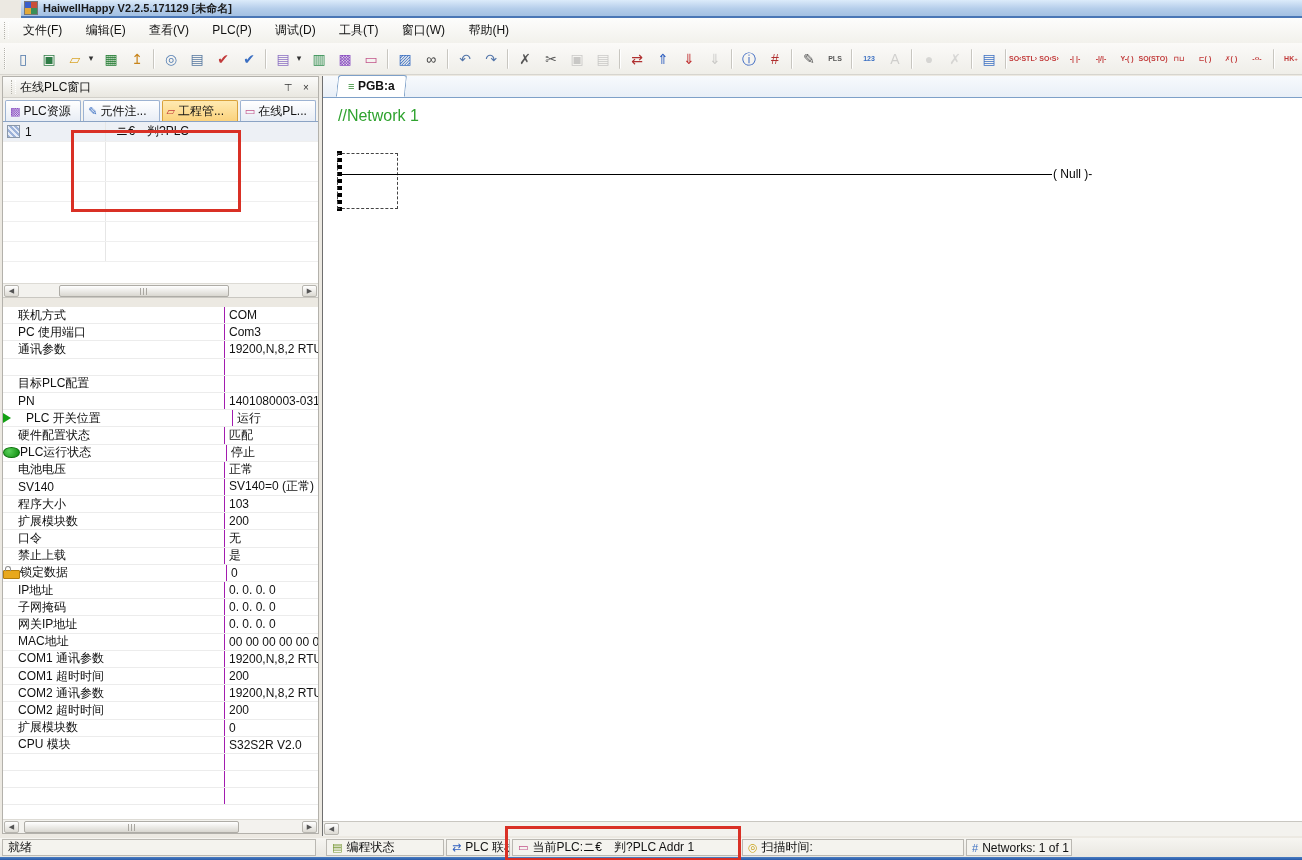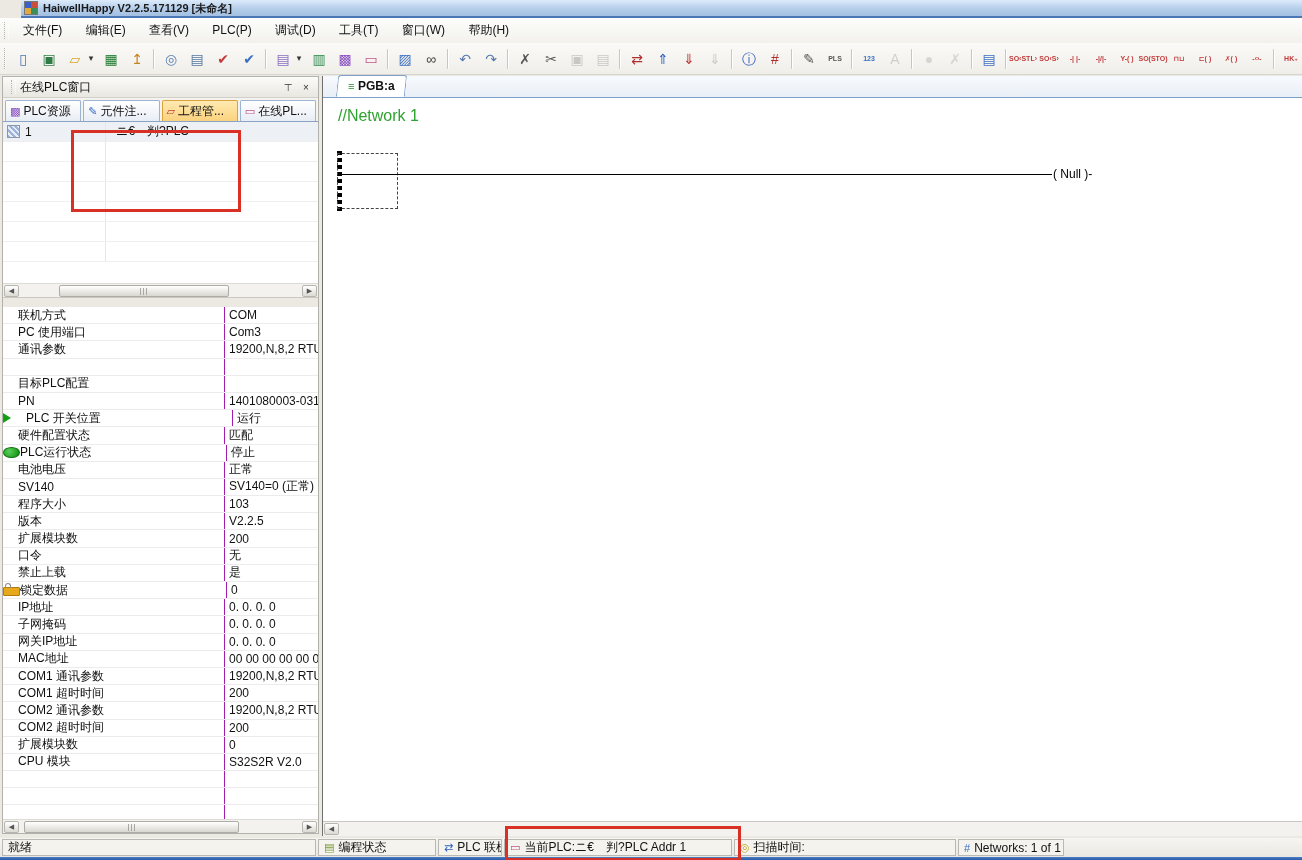--- a/index.html
+++ b/index.html
@@ -102,21 +102,21 @@
     background:repeating-linear-gradient(180deg,#000 0 4px,transparent 4px 7px);}
   .sel-rect{position:absolute;left:14px;top:55px;width:61px;height:56px;
     border:1px dashed #444;box-sizing:border-box;}
   .rung-line{position:absolute;left:17px;top:76px;width:712px;height:1px;background:#000;}
   .coil-label{position:absolute;left:730px;top:69px;font-size:12px;color:#000;white-space:nowrap;}
   .main-hscroll{height:14px;flex:0 0 14px;background:#f3f2ee;border-top:1px solid #c9c7c1;
     display:flex;align-items:center;padding:0 1px;}
   
   .statusbar{position:absolute;left:0;top:838px;right:0;height:19px;
     background:linear-gradient(#f6f5f1,#e9e7e1);display:flex;align-items:center;
-    font-size:12px;padding:0 2px;gap:2px;box-sizing:border-box;}
+    font-size:12px;padding:0 2px;gap:10px;box-sizing:border-box;}
   .spanel{height:17px;display:flex;align-items:center;gap:4px;padding:0 5px;
     border:1px solid #bab8b2;background:#f4f3ee;box-sizing:border-box;
     white-space:nowrap;overflow:hidden;flex:0 0 auto;}
   .spanel .sic{font-size:11px;}
   .bottom-strip{position:absolute;left:0;top:857px;right:0;height:3px;
     background:linear-gradient(#4a7ec2,#2a5aa8);}
   
   .anno{position:absolute;border:3px solid #d93025;z-index:50;pointer-events:none;}
   .anno1{left:71px;top:130px;width:164px;height:76px;}
   .anno2{left:505px;top:826px;width:230px;height:29px;}
@@ -422,25 +422,20 @@
         <span class="plabel">SV140</span>
         <span class="pvalue">SV140=0 (正常)</span>
       </div>
 
       <div class="prow">
         <span class="pic"></span>
         <span class="plabel">程序大小</span>
         <span class="pvalue">103</span>
       </div>
 
-      <div class="prow">
-        <span class="pic"></span>
-        <span class="plabel">版本</span>
-        <span class="pvalue">V2.2.5</span>
-      </div>
 
       <div class="prow">
         <span class="pic"></span>
         <span class="plabel">扩展模块数</span>
         <span class="pvalue">200</span>
       </div>
 
       <div class="prow">
         <span class="pic"></span>
         <span class="plabel">口令</span>

